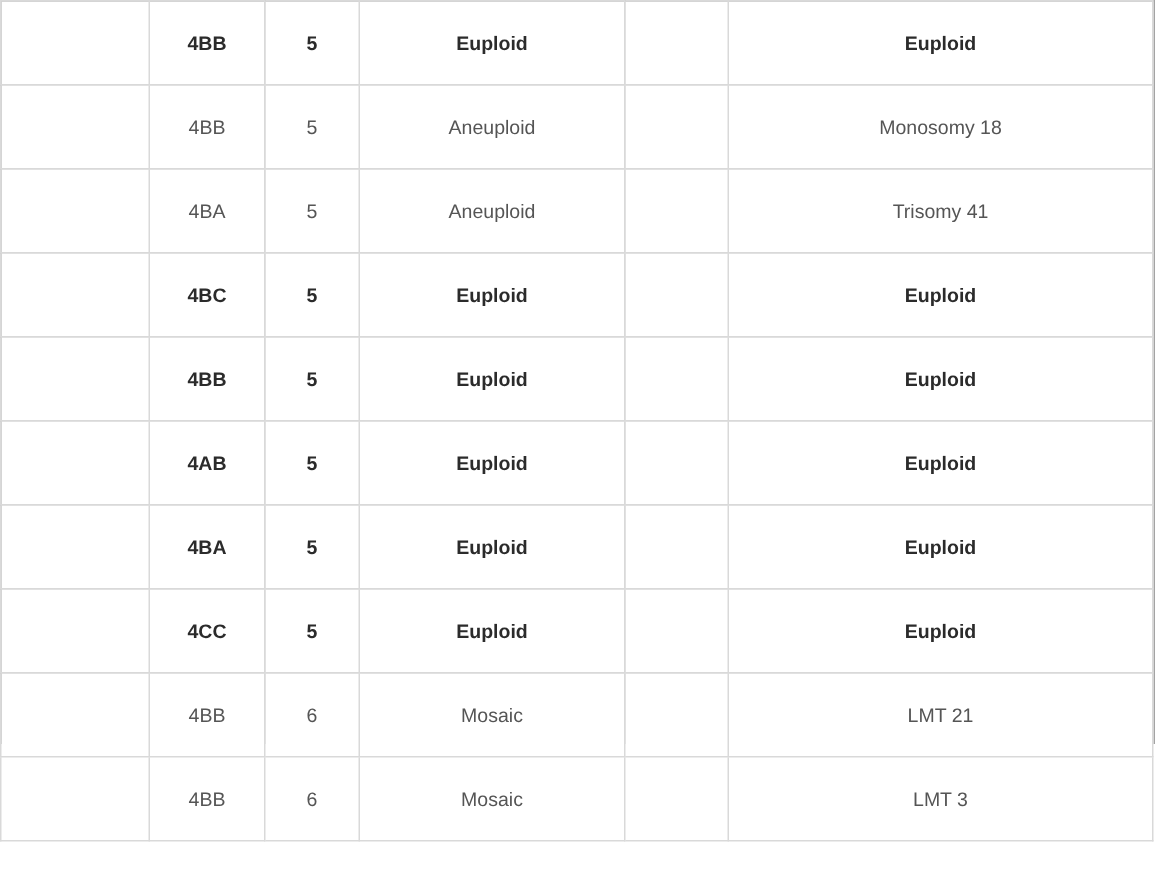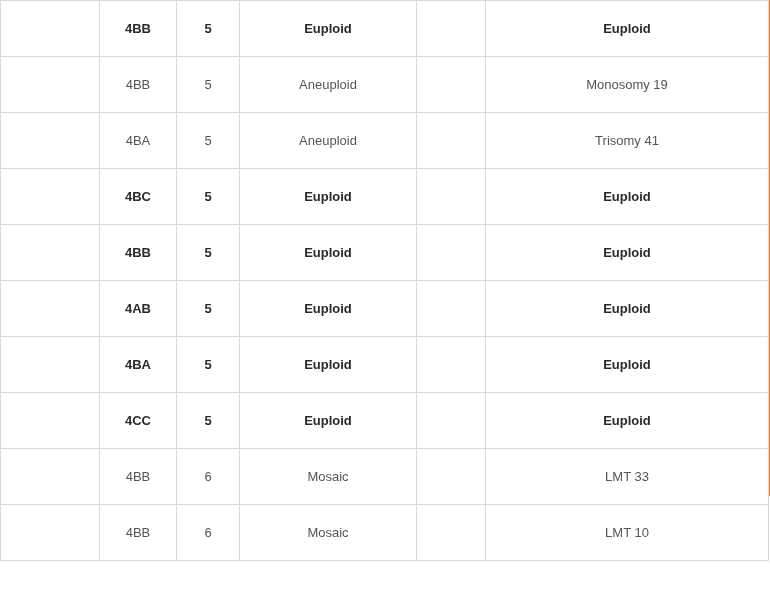--- a/index.html
+++ b/index.html
@@ -11,21 +11,21 @@
     width: 770px;
     height: 594px;
     font-family: "Liberation Sans", sans-serif;
     color: #333333;
     overflow: hidden;
   }
   .sheet {
     position: relative;
     width: 770px;
     height: 496px;
-    background: #f97316;
+    background: #a3a3a3;
   }
   table.grid {
     border-collapse: collapse;
     table-layout: fixed;
     width: 762px;
     margin: 0;
   }
   table.grid td {
     border: 1px solid #d9d9d9;
     padding: 0;
@@ -182,21 +182,21 @@
         <td class="col-result">
           <div class="cell-text muted">Aneuploid</div>
         </td>
         <td class="col-img2">
           <span class="thumb thumb-b">
             <span class="blob s1"></span>
               <span class="blob s2"></span>
           </span>
         </td>
         <td class="col-detail">
-          <div class="cell-text muted">Monosomy 19</div>
+          <div class="cell-text muted">Monosomy 18</div>
         </td>
       </tr>
 
       <tr class="row-h-58">
         <td class="col-img1">
           <span class="thumb thumb-a">
             <span class="blob b2"></span>
               <span class="bar b1"></span>
             <span class="blob b3"></span>
               <span class="blob b4"></span>
@@ -393,21 +393,21 @@
         <td class="col-result">
           <div class="cell-text muted">Mosaic</div>
         </td>
         <td class="col-img2">
           <span class="thumb thumb-b">
             <span class="blob s1"></span>
               <span class="blob s2"></span>
           </span>
         </td>
         <td class="col-detail">
-          <div class="cell-text muted">LMT 33</div>
+          <div class="cell-text muted">LMT 21</div>
         </td>
       </tr>
 
       <tr class="row-h-58">
         <td class="col-img1">
           <span class="thumb thumb-a">
             <span class="blob b2"></span>
               <span class="bar b1"></span>
             <span class="blob b3"></span>
               <span class="blob b4"></span>
@@ -423,19 +423,19 @@
         <td class="col-result">
           <div class="cell-text muted">Mosaic</div>
         </td>
         <td class="col-img2">
           <span class="thumb thumb-b">
             <span class="blob s1"></span>
               <span class="blob s2"></span>
           </span>
         </td>
         <td class="col-detail">
-          <div class="cell-text muted">LMT 10</div>
+          <div class="cell-text muted">LMT 3</div>
         </td>
       </tr>
 
     </tbody>
   </table>
 </div>
 
 </body></html>

